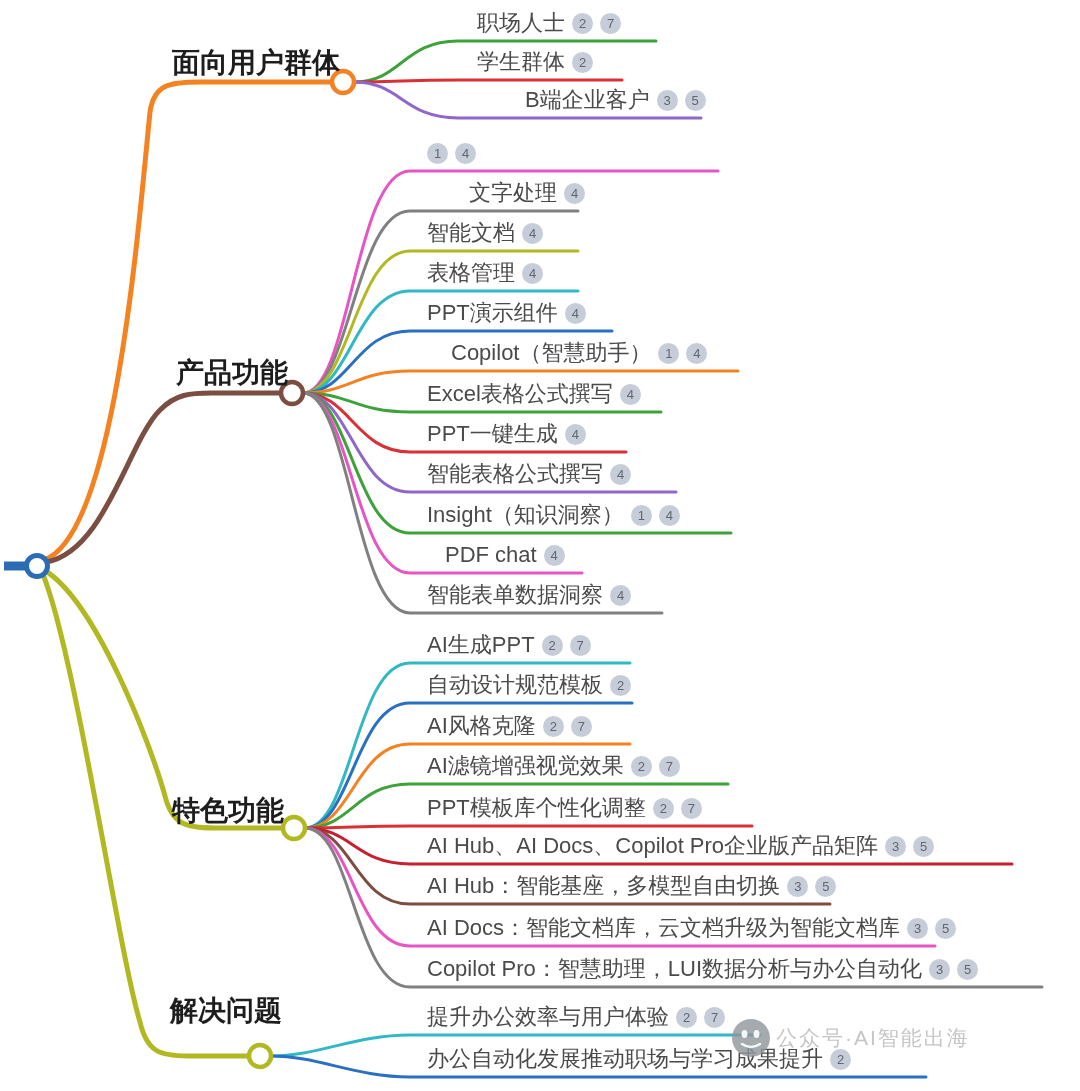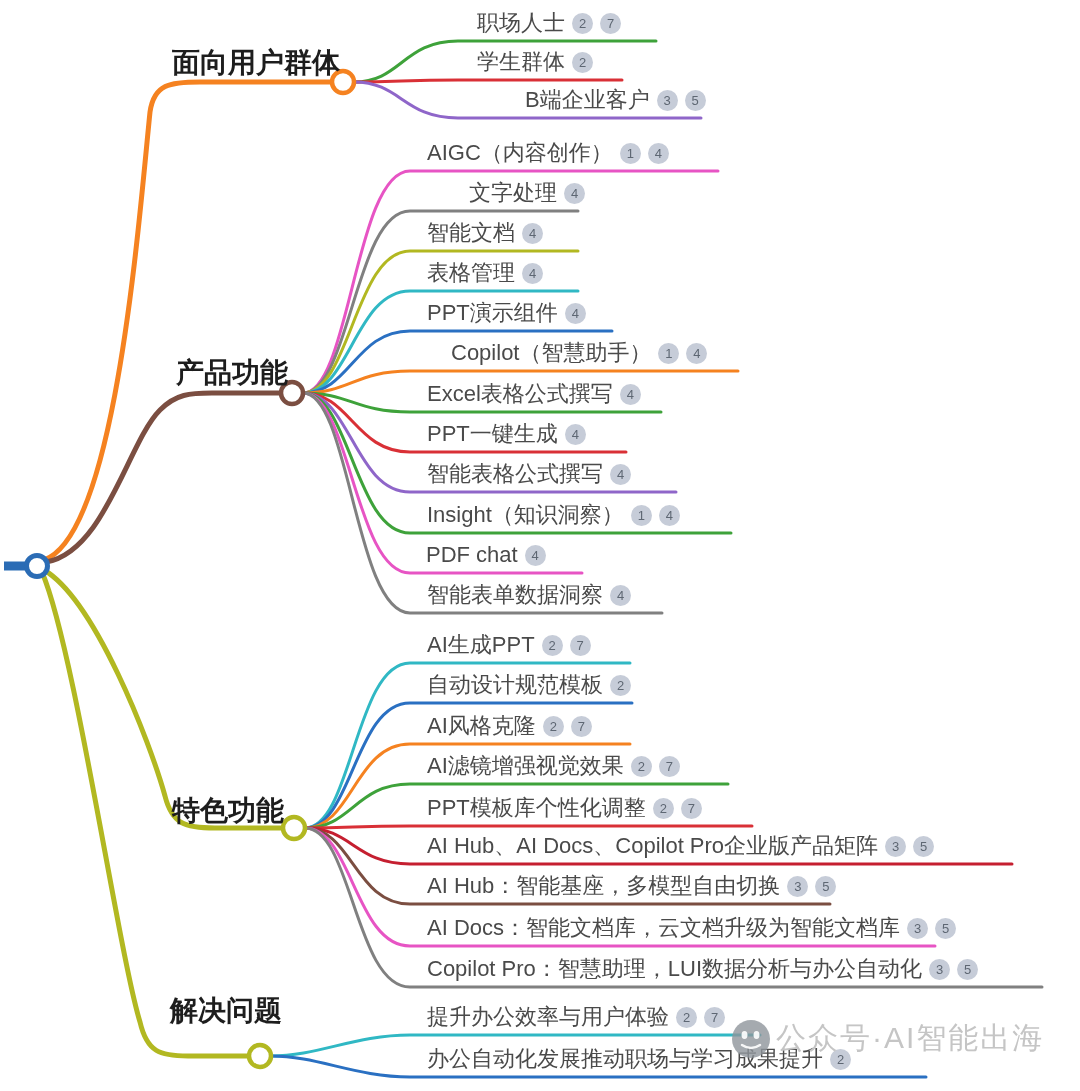--- a/index.html
+++ b/index.html
@@ -20,21 +20,21 @@
     background:#c6ccd8;color:#5e6773;font-size:13px;line-height:1;
     align-items:center;justify-content:center;flex:0 0 auto;
   }
   .branch-label{
     position:absolute;white-space:nowrap;font-size:28px;font-weight:bold;color:#1d1d1d;
     pointer-events:auto;
   }
   #watermark{
     position:absolute;left:731px;top:1018px;z-index:3;display:flex;align-items:center;gap:5px;
   }
-  #watermark .wm-text{font-size:30px;color:#c5c5c5;letter-spacing:2px;white-space:nowrap;}
+  #watermark .wm-text{font-size:21px;color:#c5c5c5;letter-spacing:2px;white-space:nowrap;}
 </style>
 </head>
 <body>
 
 <div id="canvas">
   <svg id="mm-svg" width="1080" height="1091" viewBox="0 0 1080 1091">
       <path d="M 44 560 C 115 535, 138 230, 150 112 C 154 84, 170 82, 200 82 L 332 82" stroke="#f58220" stroke-width="5" fill="none" stroke-linecap="round"></path>
       <path d="M 354 82 C 401 82, 403 41, 458 41 L 656 41" stroke="#3ea23a" stroke-width="3" fill="none" stroke-linecap="round"></path>
       <path d="M 354 82 C 401 82, 403 80, 458 80 L 622 80" stroke="#d93036" stroke-width="3" fill="none" stroke-linecap="round"></path>
       <path d="M 354 82 C 401 82, 403 118, 458 118 L 701 118" stroke="#8f66c9" stroke-width="3" fill="none" stroke-linecap="round"></path>
@@ -82,21 +82,20 @@
         <span class="txt">学生群体</span>
         <span class="badge">2</span>
       </div>
       <div class="leaf" style="left: 477px; top: 85px; margin-left: 48px;">
         <span class="txt">B端企业客户</span>
         <span class="badge">3</span>
         <span class="badge">5</span>
       </div>
       <div class="branch-label" style="left: 176px; top: 354px;">产品功能</div>
       <div class="leaf" style="left: 427px; top: 138px;">
-        <span class="txt">AIGC（内容创作）</span>
         <span class="badge">1</span>
         <span class="badge">4</span>
       </div>
       <div class="leaf" style="left: 426px; top: 178px; margin-left: 43px;">
         <span class="txt">文字处理</span>
         <span class="badge">4</span>
       </div>
       <div class="leaf" style="left: 427px; top: 218px;">
         <span class="txt">智能文档</span>
         <span class="badge">4</span>
@@ -124,21 +123,21 @@
       </div>
       <div class="leaf" style="left: 427px; top: 459px;">
         <span class="txt">智能表格公式撰写</span>
         <span class="badge">4</span>
       </div>
       <div class="leaf" style="left: 427px; top: 500px;">
         <span class="txt">Insight（知识洞察）</span>
         <span class="badge">1</span>
         <span class="badge">4</span>
       </div>
-      <div class="leaf" style="left: 426px; top: 540px; justify-content: flex-end;">
+      <div class="leaf" style="left: 445px; top: 540px; justify-content: flex-end;">
         <span class="txt">PDF chat</span>
         <span class="badge">4</span>
       </div>
       <div class="leaf" style="left: 427px; top: 580px;">
         <span class="txt">智能表单数据洞察</span>
         <span class="badge">4</span>
       </div>
       <div class="branch-label" style="left: 172px; top: 792px;">特色功能</div>
       <div class="leaf" style="left: 427px; top: 630px;">
         <span class="txt">AI生成PPT</span>

